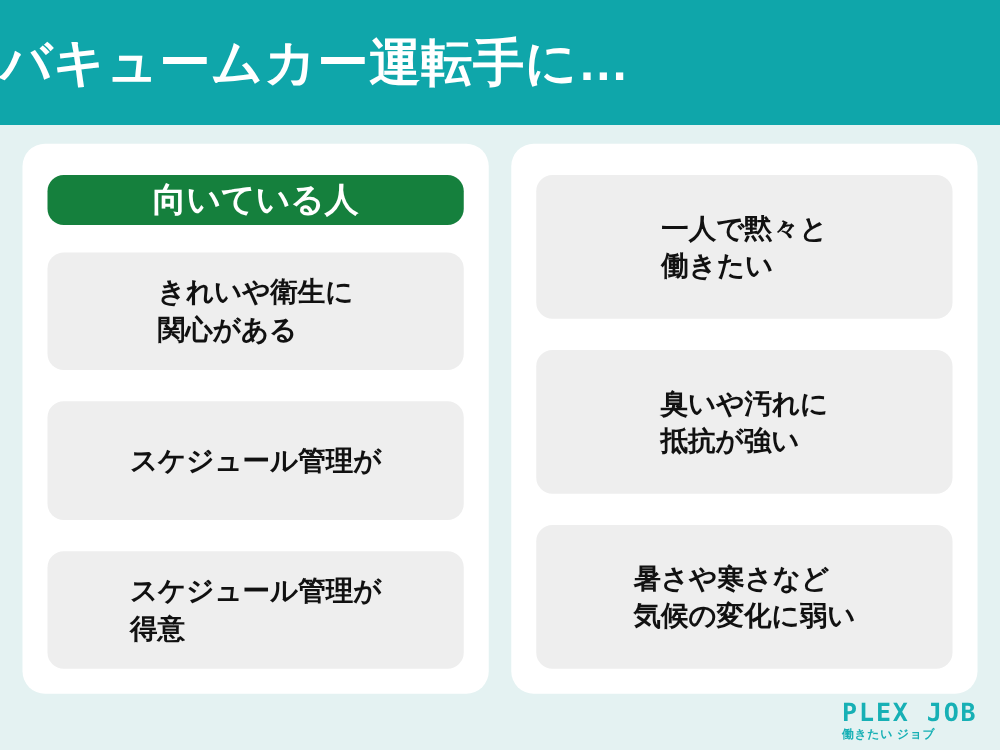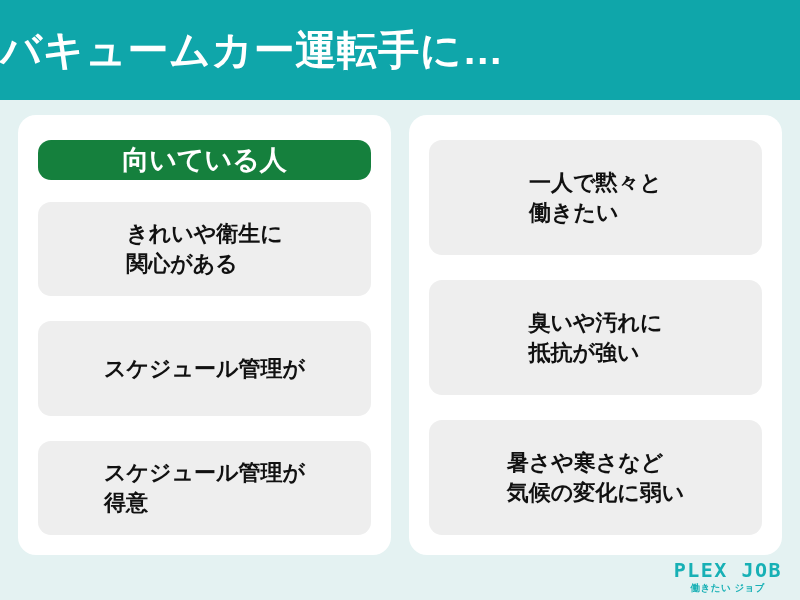--- a/index.html
+++ b/index.html
@@ -93,21 +93,21 @@
     line-height: 1.35;
     text-align: left;
     white-space: pre-line;
   }
 
   
   .logo {
     position: absolute;
     right: 18px;
     bottom: 8px;
-    text-align: center;
+    text-align: left;
     line-height: 1;
     margin-top: 36px;
   }
   .logo-wordmark {
     color: #17b0b5;
     font-size: 20px;
     font-weight: bold;
     letter-spacing: 1.5px;
     font-family: "DejaVu Sans Mono", monospace;
     line-height: 1;

